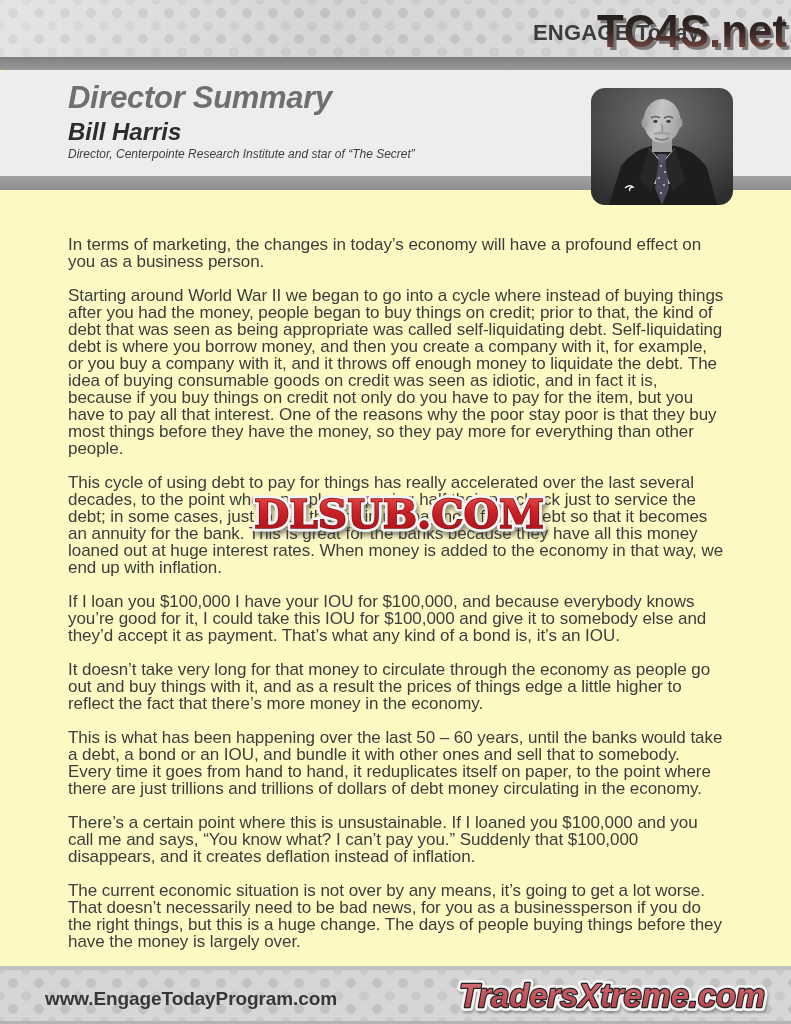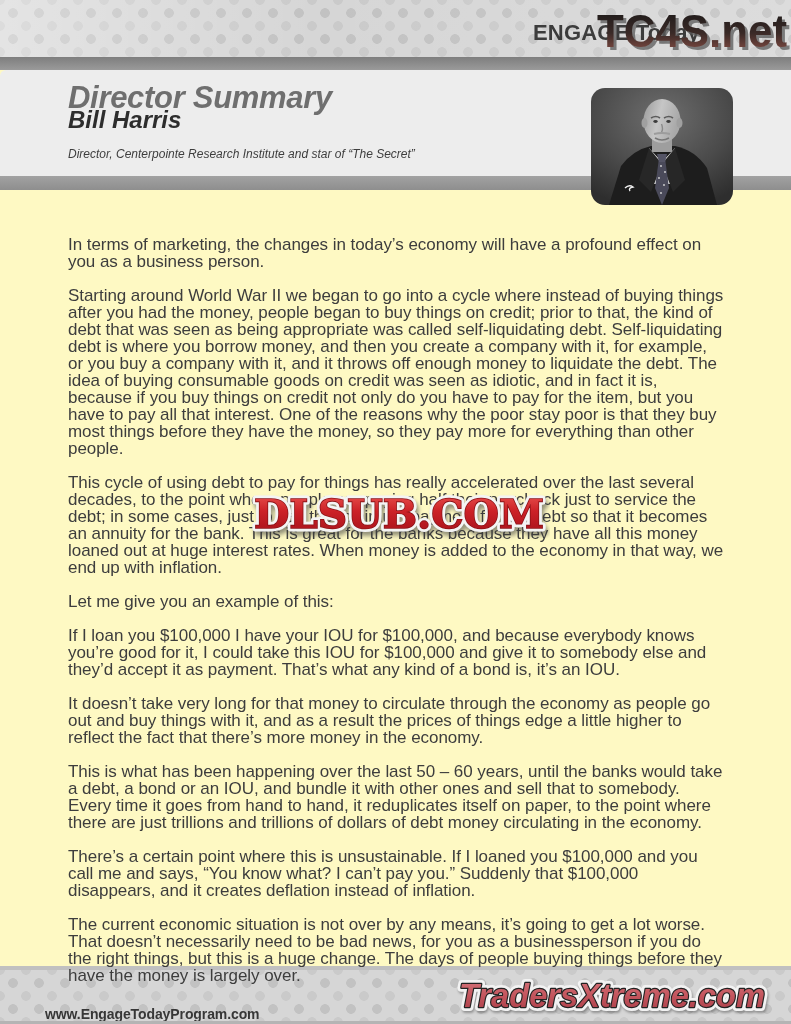--- a/index.html
+++ b/index.html
@@ -31,43 +31,43 @@
     background:linear-gradient(#7e7e7e,#9a9a9a);}
   .title-band{position:absolute;top:70px;left:0;width:791px;height:106px;
     background:#ededed;border-radius:6px 0 0 0;}
   .stripe-bottom{position:absolute;top:176px;left:0;width:791px;height:14px;
     background:linear-gradient(#a2a2a2,#8e8e8e);}
   .page-title{
     position:absolute;top:10px;left:68px;margin:0;
     font-style:italic;font-weight:bold;font-size:31px;color:#6f6f6f;letter-spacing:-.3px;
   }
   .author-name{
-    position:absolute;top:36px;left:68px;margin:0;
+    position:absolute;top:48px;left:68px;margin:0;
     font-style:italic;font-weight:bold;font-size:24px;color:#2d2d2d;
   }
   .author-subtitle{
     position:absolute;top:77px;left:68px;margin:0;
     font-style:italic;font-size:12px;color:#3e3e3e;
   }
   .portrait{
     position:absolute;top:88px;left:591px;width:142px;height:117px;z-index:5;
     border-radius:14px;overflow:hidden;
   }
   .body-content{
     position:absolute;top:236px;left:68px;width:656px;z-index:1;
     font-size:17px;line-height:17px;color:#3d3d3d;letter-spacing:-.05px;
   }
   .body-content p{margin:0 0 17px 0;}
   .dlsub{position:absolute;top:484px;left:248px;width:302px;height:58px;z-index:6;text-align:center;}
   .footer-line{position:absolute;top:966px;left:0;width:791px;height:4px;background:#c0c0c0;}
   .page-footer{position:absolute;top:970px;left:0;width:791px;height:54px;}
   .page-footer::after{content:"";position:absolute;left:0;bottom:0;width:791px;height:3px;background:#b4b4b4;}
   .footer-url{
-    position:absolute;top:36px;left:45px;
-    font-size:14px;font-weight:bold;color:#373737;letter-spacing:-.1px;
+    position:absolute;top:18px;left:45px;
+    font-size:19px;font-weight:bold;color:#373737;letter-spacing:-.1px;
   }
   .tradersxtreme{position:absolute;top:-1px;left:454px;width:317px;height:54px;z-index:7;}
   svg text{font-family:"Liberation Sans",sans-serif;}
   .slab{font-family:"DejaVu Serif","Liberation Serif",serif;}
 </style>
 </head>
 <body>
 
 <div class="page">
 
@@ -146,21 +146,20 @@
       <path d="M66 66 L76 66 L74 74 L68 74 Z" fill="#555566"></path>
 
       <path d="M34 100 q4 -4 8 -1 q-5 1 -3 4" stroke="#efefef" stroke-width="1.4" fill="none"></path>
     </svg>
   </div>
 
   <div class="body-content">
     <p>In terms of marketing, the changes in today’s economy will have a profound effect on you as a business person.</p>
     <p>Starting around World War II we began to go into a cycle where instead of buying things after you had the money, people began to buy things on credit; prior to that, the kind of debt that was seen as being appropriate was called self-liquidating debt. Self-liquidating debt is where you borrow money, and then you create a company with it, for example, or you buy a company with it, and it throws off enough money to liquidate the debt. The idea of buying consumable goods on credit was seen as idiotic, and in fact it is, because if you buy things on credit not only do you have to pay for the item, but you have to pay all that interest. One of the reasons why the poor stay poor is that they buy most things before they have the money, so they pay more for everything than other people.</p>
     <p>This cycle of using debt to pay for things has really accelerated over the last several decades, to the point where people are paying half their paycheck just to service the debt; in some cases, just to pay the minimum payment for the debt so that it becomes an annuity for the bank. This is great for the banks because they have all this money loaned out at huge interest rates. When money is added to the economy in that way, we end up with inflation.</p>
-    <p>Let me give you an example of this:</p>
     <p>If I loan you $100,000 I have your IOU for $100,000, and because everybody knows you’re good for it, I could take this IOU for $100,000 and give it to somebody else and they’d accept it as payment. That’s what any kind of a bond is, it’s an IOU.</p>
     <p>It doesn’t take very long for that money to circulate through the economy as people go out and buy things with it, and as a result the prices of things edge a little higher to reflect the fact that there’s more money in the economy.</p>
     <p>This is what has been happening over the last 50 – 60 years, until the banks would take a debt, a bond or an IOU, and bundle it with other ones and sell that to somebody. Every time it goes from hand to hand, it reduplicates itself on paper, to the point where there are just trillions and trillions of dollars of debt money circulating in the economy.</p>
     <p>There’s a certain point where this is unsustainable. If I loaned you $100,000 and you call me and says, “You know what? I can’t pay you.” Suddenly that $100,000 disappears, and it creates deflation instead of inflation.</p>
     <p>The current economic situation is not over by any means, it’s going to get a lot worse. That doesn’t necessarily need to be bad news, for you as a businessperson if you do the right things, but this is a huge change. The days of people buying things before they have the money is largely over.</p>
   </div>
 
   <div class="dlsub">
     <svg width="302" height="58" viewBox="0 0 302 58">
       <defs>

